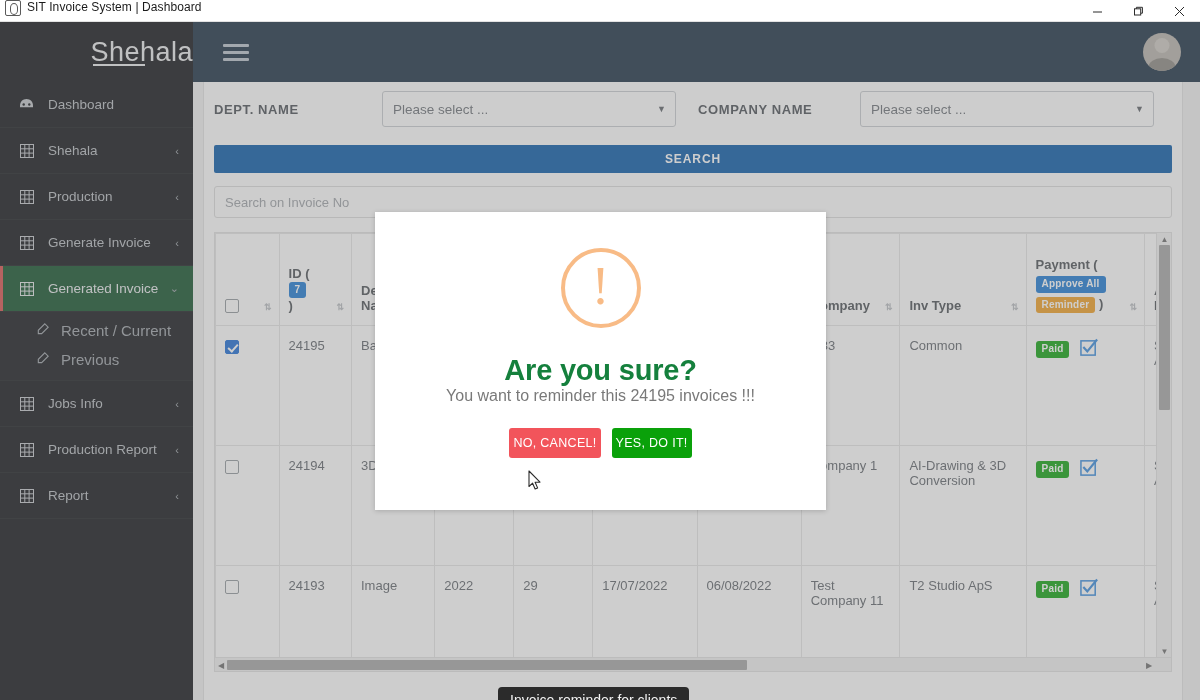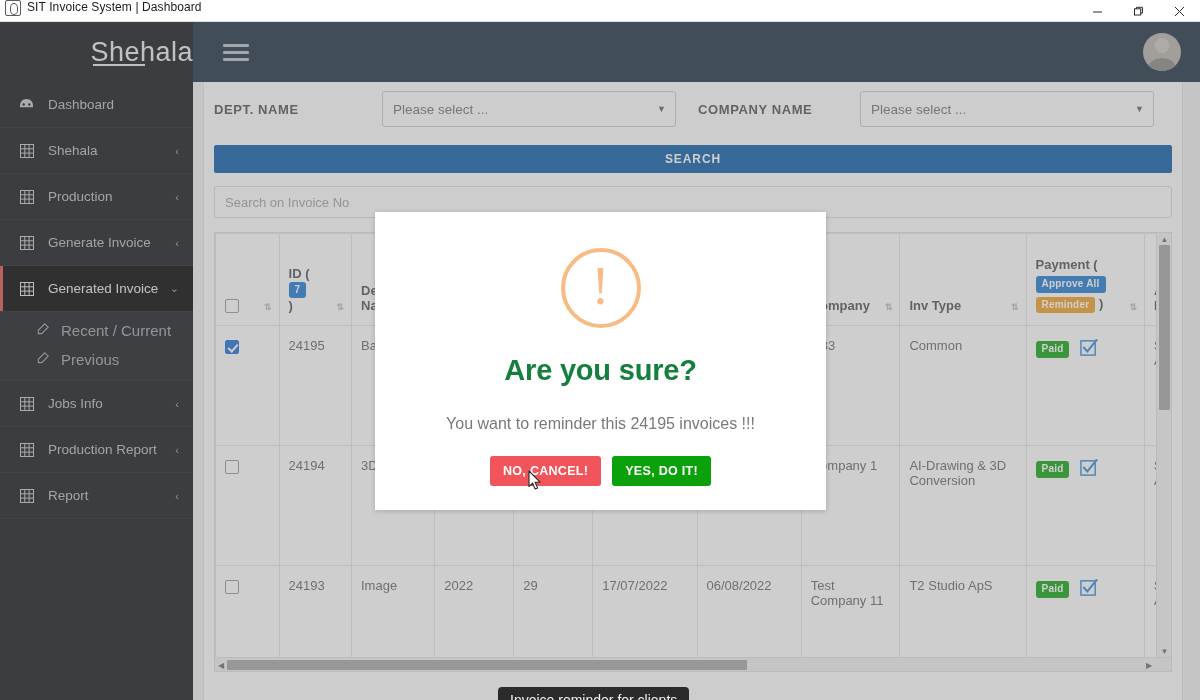--- a/index.html
+++ b/index.html
@@ -67,21 +67,21 @@
     content: ""; position: absolute; left: 3px; bottom: 2px;
     width: 52px; height: 2px; background: #e9eaec;
   }
   .nav-item {
     height: 46px; display: flex; align-items: center;
     padding: 0 14px 0 18px; font-size: 13.5px;
     color: #b9bdc2; border-bottom: 1px solid #1c1f23;
     position: relative; cursor: pointer;
   }
   .nav-item.active {
-    background: #000000; color: #e8eaec;
+    background: #14532d; color: #e8eaec;
   }
   .nav-item.active::before {
     content: ""; position: absolute; left: 0; top: 0;
     width: 3px; height: 100%; background: #d9534f;
   }
   .nav-ico {
     width: 17px; margin-right: 13px; flex: none;
     display: inline-flex; align-items: center; justify-content: center;
     color: #c3c7cc; font-size: 13px;
   }
@@ -292,27 +292,27 @@
   #warn-mark {
     color: #f8bb86; font-size: 54px; font-weight: 400;
     line-height: 1; margin-top: -4px;
     font-family: "Liberation Serif", serif;
   }
   #modal-title {
     margin-top: 26px; font-size: 29px; color: #15803d;
     font-weight: 600; letter-spacing: -.2px;
   }
   #modal-text {
-    margin-top: 28px; font-size: 16px; color: #797979;
+    margin-top: 0; font-size: 16px; color: #797979;
   }
   #modal-btns { margin-top: 23px; display: flex; gap: 11px; }
   .m-btn {
     border: none; border-radius: 3px; color: #fff;
-    font-size: 12.5px; font-weight: 700; letter-spacing: .3px;
-    padding: 8px 13px; cursor: pointer;
+    font-size: 12.5px; font-weight: 400; letter-spacing: .3px;
+    padding: 8px 4px; cursor: pointer;
   }
   #btn-cancel { background: #f2545b; }
   #btn-confirm { background: #0aa10a; }
 
   
   #cursor {
     position: absolute; left: 528px; top: 448px;
     z-index: 55; pointer-events: none;
   }
 

